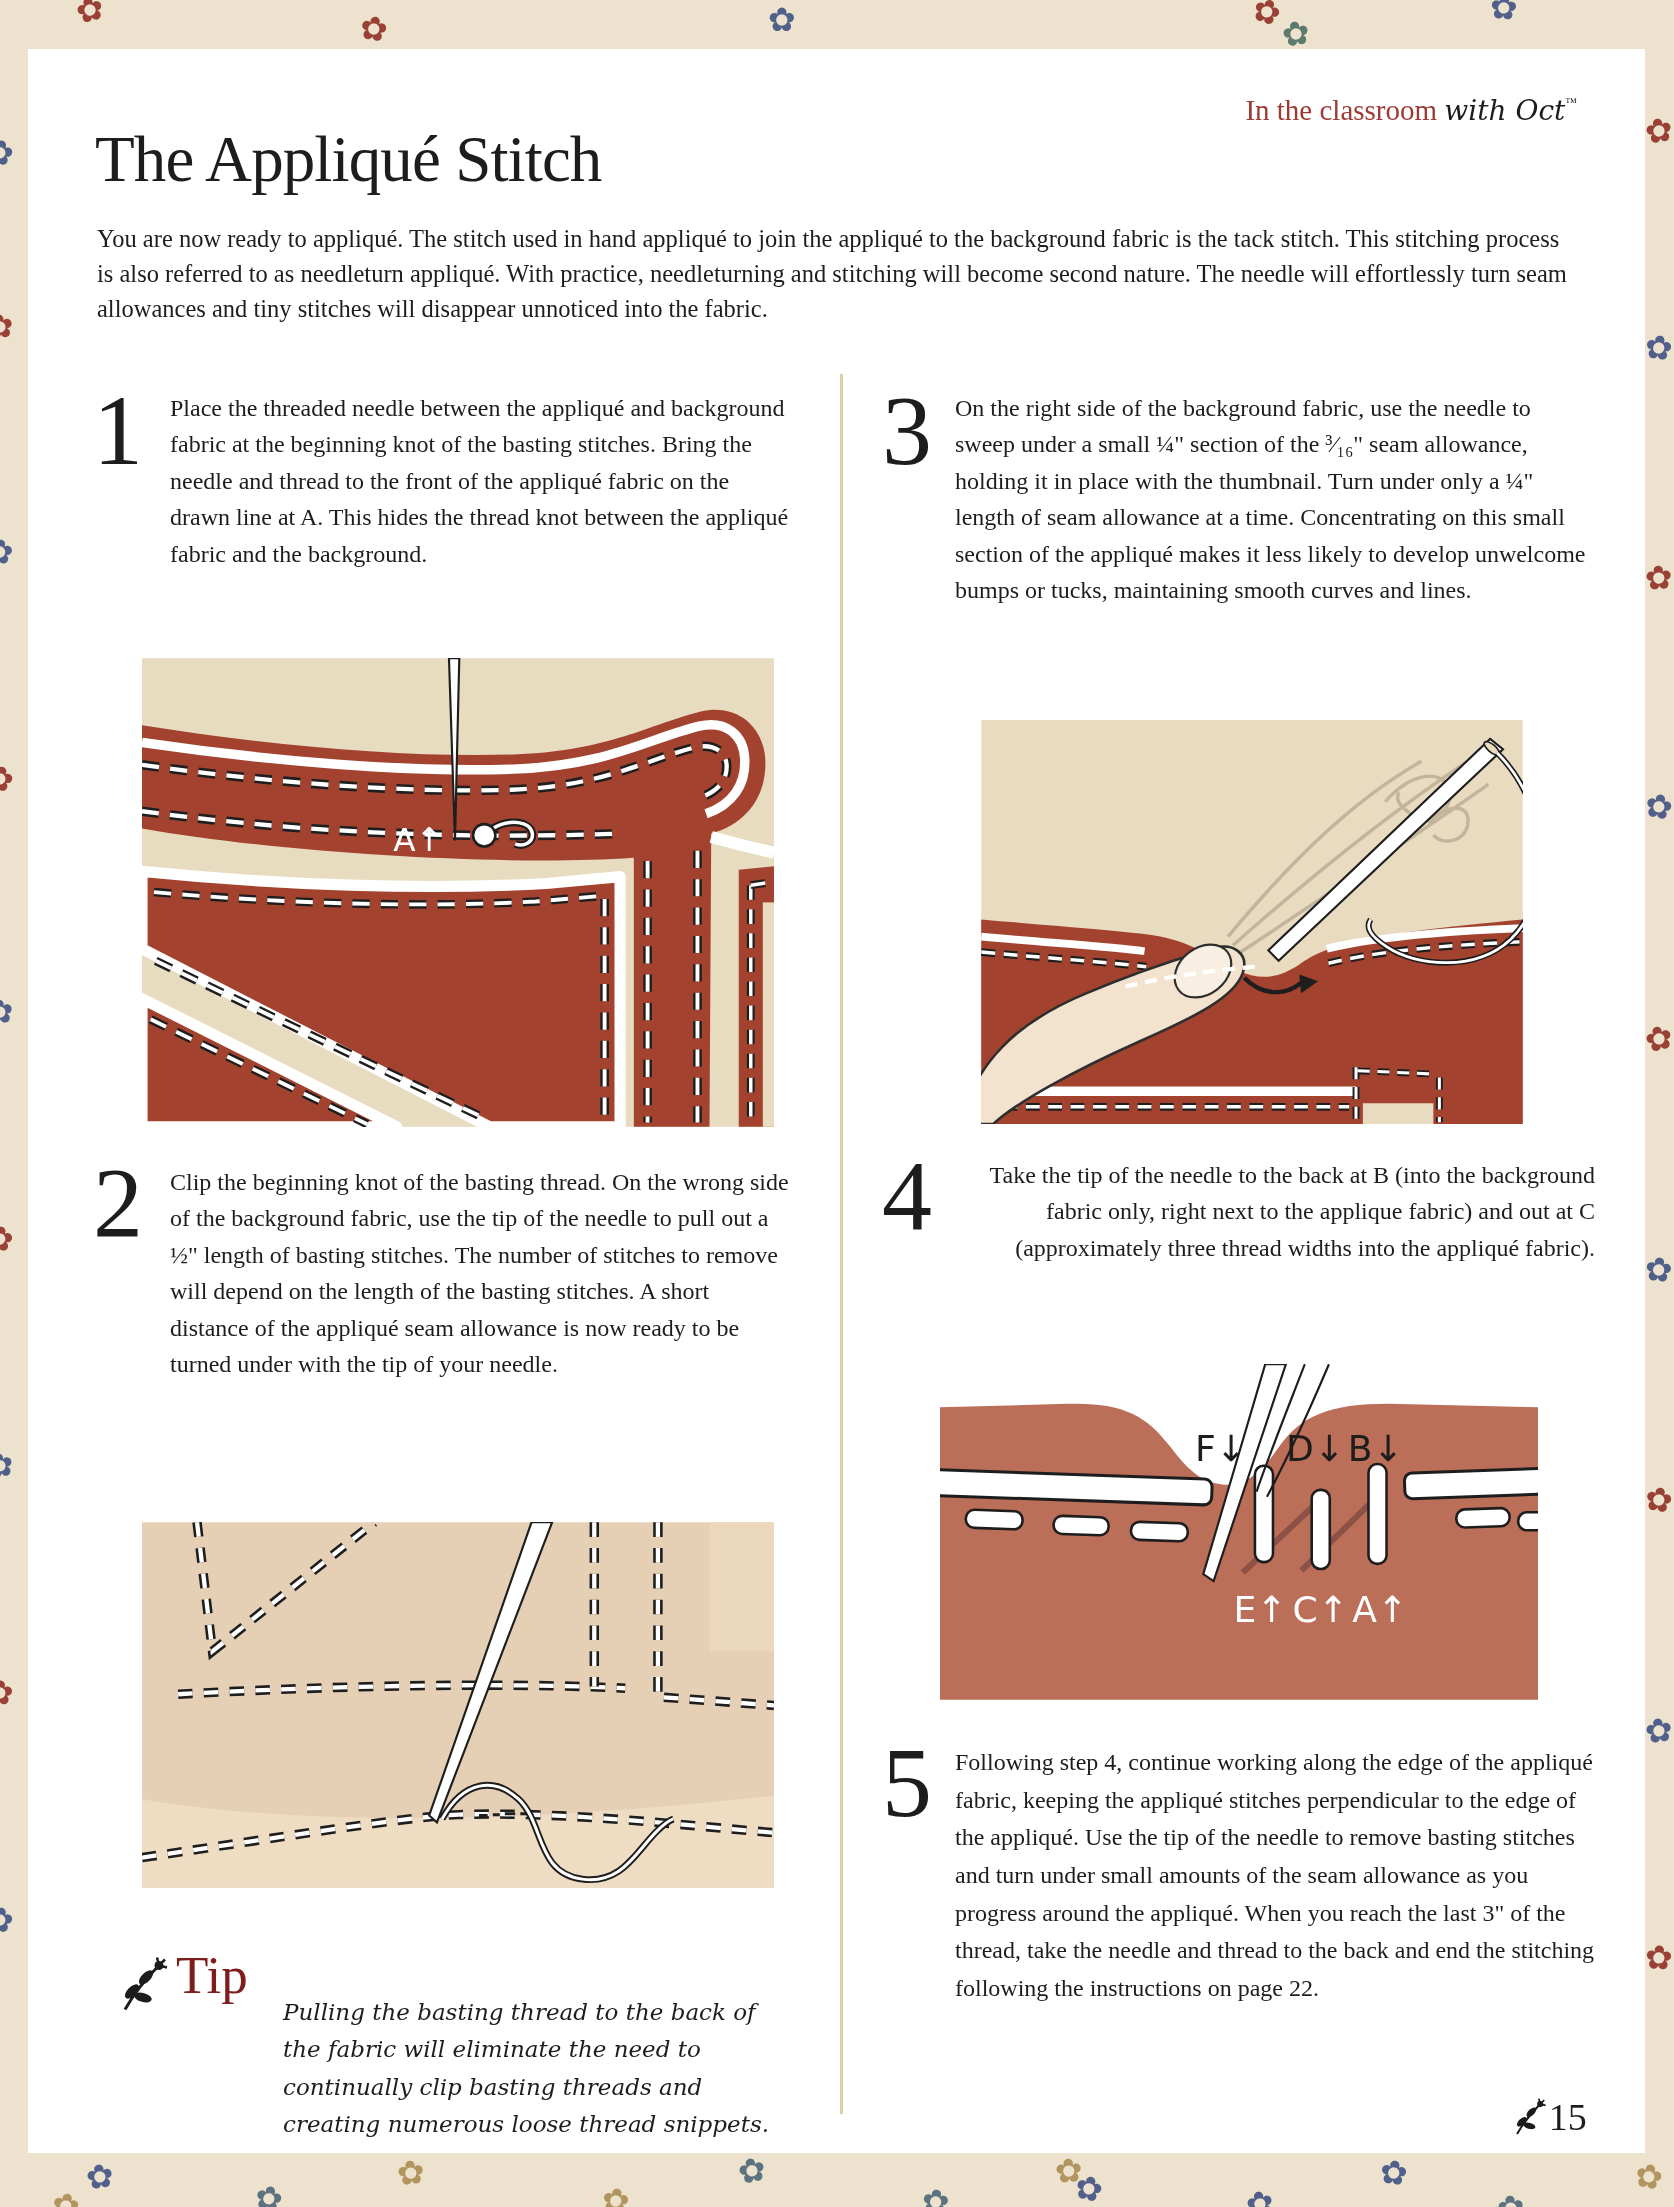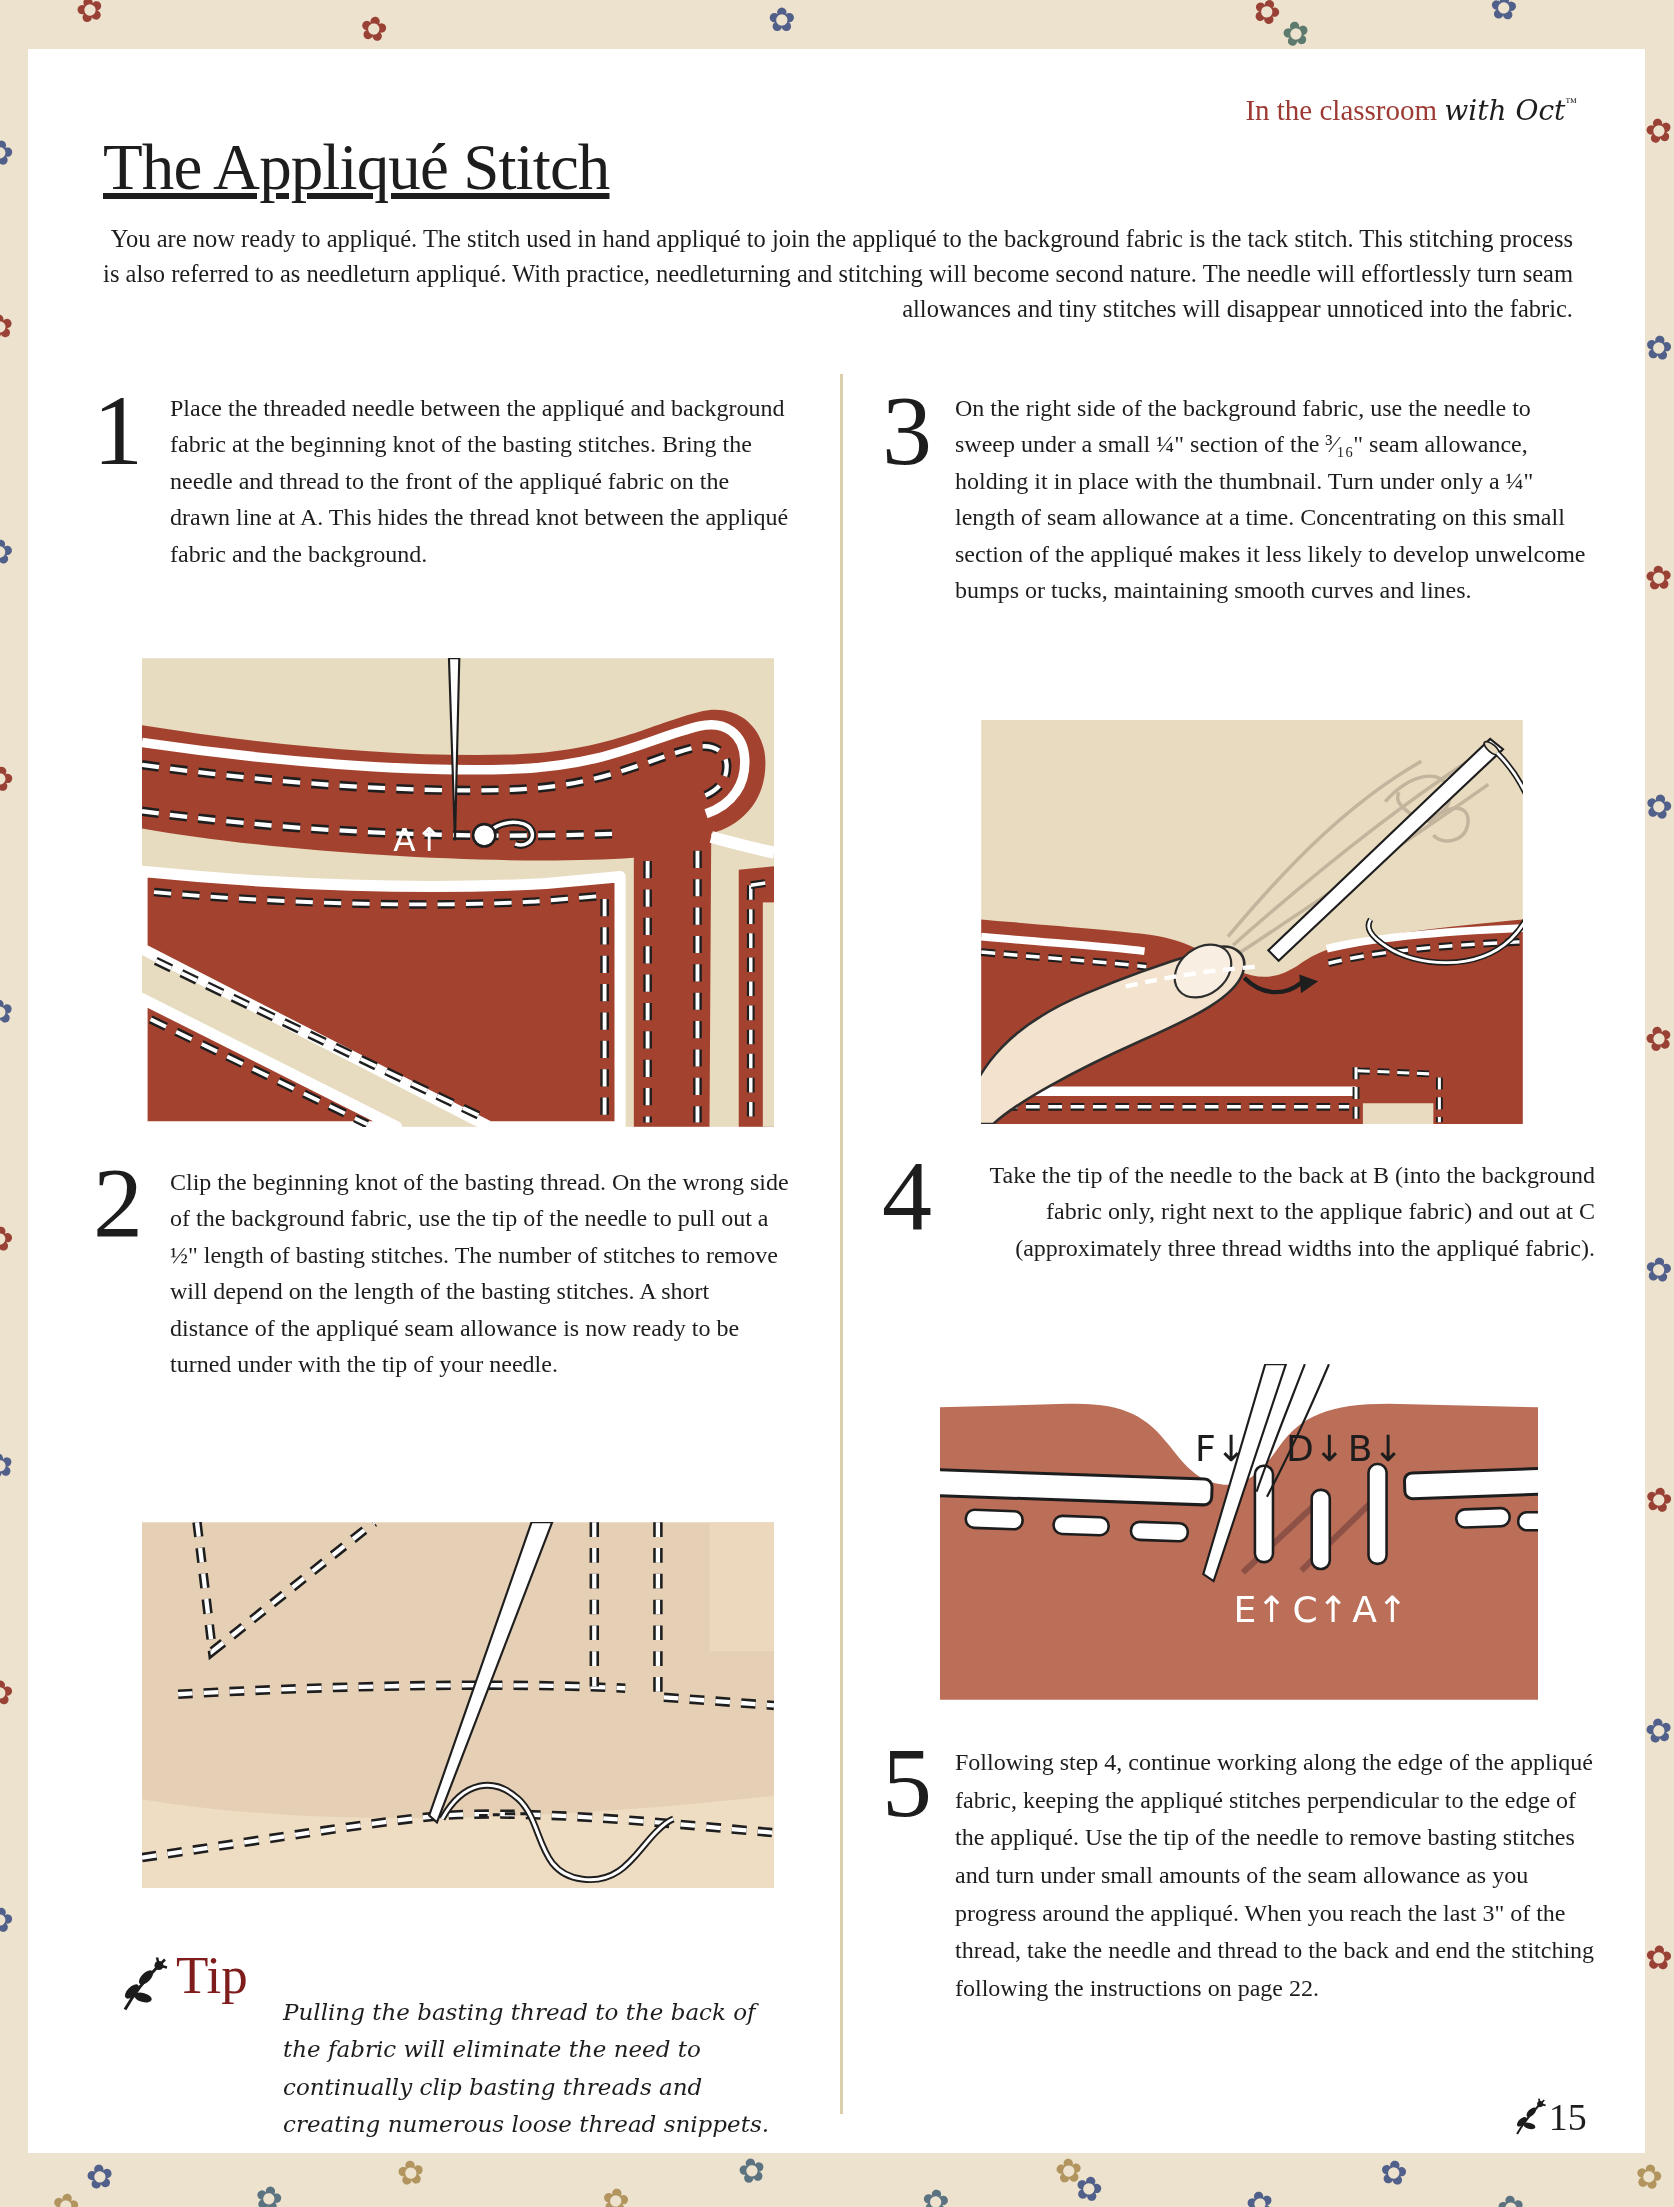--- a/index.html
+++ b/index.html
@@ -8,21 +8,21 @@
     background:#ece2cd;
     font-family:"Liberation Serif",serif;color:#1d1d1d;
   }
   .flower{position:absolute;font-family:"DejaVu Sans",sans-serif;font-size:33px;line-height:1;user-select:none;}
   .page{position:absolute;left:28px;top:49px;width:1617px;height:2104px;background:#ffffff;}
   .brand{position:absolute;top:45px;right:67px;font-size:29px;white-space:nowrap;}
   .brand .classroom{color:#9c3a33;}
   .brand .withjan{font-style:italic;font-family:"DejaVu Serif",serif;font-size:28px;}
   .brand .tm{font-size:12px;vertical-align:13.8px;letter-spacing:0.9px;}
   .title{position:absolute;left:67px;top:76px;font-size:65px;letter-spacing:-0.9px;line-height:1.05;}
-  .intro{position:absolute;left:69px;top:172px;width:1476px;font-size:24.5px;line-height:1.43;text-align:right;}
+  .intro{position:absolute;left:69px;top:172px;width:1476px;font-size:24.5px;line-height:1.43;text-align:left;}
   .step-num{position:absolute;font-size:100px;line-height:0.92;}
   .step-text{position:absolute;font-size:24px;line-height:1.52;}
   .fig{position:absolute;}
   .fig svg{display:block;}
   .divider{position:absolute;left:812px;top:325px;width:2.6px;height:1740px;background:#dbcfab;}
   .tip-icon{position:absolute;left:91px;top:1908px;width:50px;height:55px;}
   .tip-label{position:absolute;left:148px;top:1896px;font-size:53px;color:#7f1d1d;}
   .tip-text{position:absolute;left:255px;top:1917px;width:508px;font-size:24.5px;font-style:italic;line-height:1.62;font-family:"DejaVu Serif",serif;font-size:23px;margin-top:28px;}
   .pagenum{position:absolute;left:1485px;top:2015px;display:flex;align-items:center;margin-top:31px;}
   .pagenum .leaf{width:34px;height:38px;margin-right:1.7px;}
@@ -72,21 +72,21 @@
     <span class="flower" style="left: 1635px; top: 2160px; color: rgb(178, 148, 94); transform: rotate(12deg);">✿</span>
   </div>
 
 <div class="page">
 
   <div class="brand">
     <span class="classroom">In the classroom</span>
     <span class="withjan">with Oct</span><span class="tm">™</span>
   </div>
 
-  <h1 class="title" style="margin:8px;font-weight:normal;text-decoration:underline;">The Appliqué Stitch</h1>
+  <h1 class="title" style="margin:0;font-weight:normal;">The Appliqué Stitch</h1>
 
   <p class="intro" style="margin:0;">You are now ready to appliqué. The stitch used in hand appliqué to join the appliqué to the background fabric is the tack stitch. This stitching process is also referred to as needleturn appliqué. With practice, needleturning and stitching will become second nature. The needle will effortlessly turn seam allowances and tiny stitches will disappear unnoticed into the fabric.</p>
 
   <div class="divider"></div>
 
   <div class="step-num" style="left:65px;top:336px;">1</div>
   <div class="step-text" style="left:142px;top:341px;width:621px;">Place the threaded needle between the appliqué and background fabric at the beginning knot of the basting stitches. Bring the needle and thread to the front of the appliqué fabric on the drawn line at A. This hides the thread knot between the appliqué fabric and the background.</div>
 
   <div class="fig" style="left:114px;top:609px;">
     <svg width="632" height="469" viewBox="0 0 735 545">

